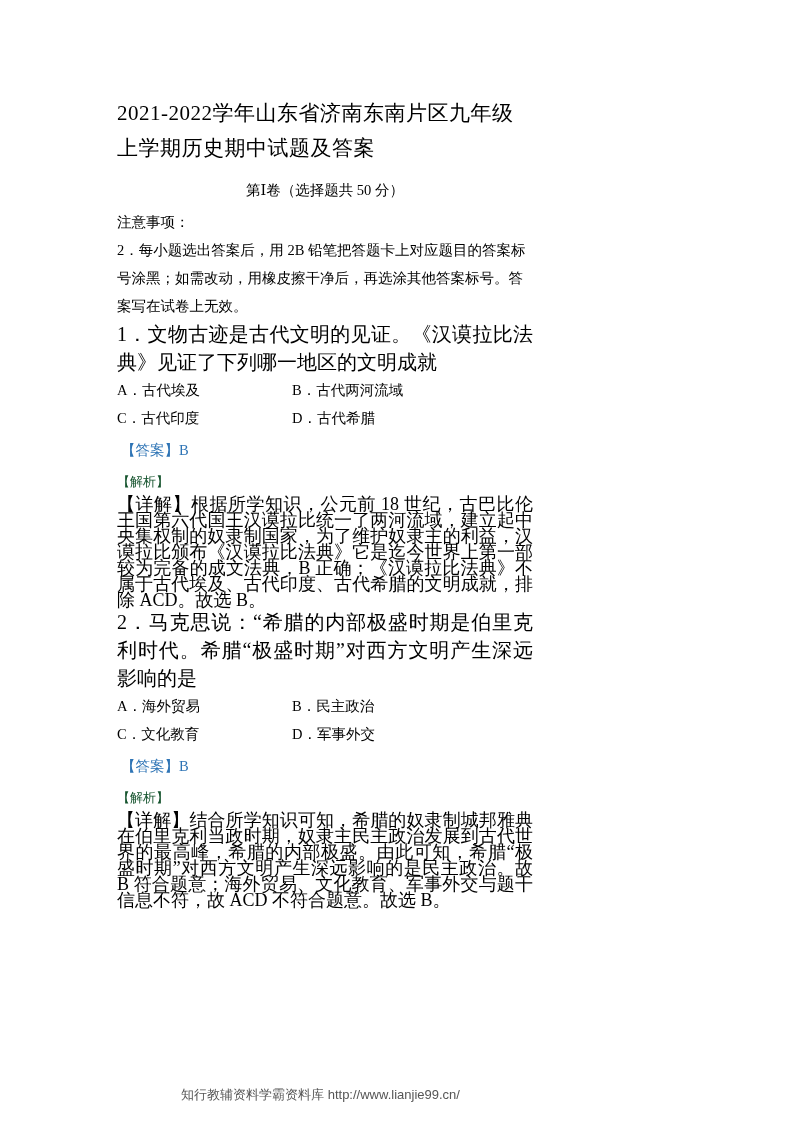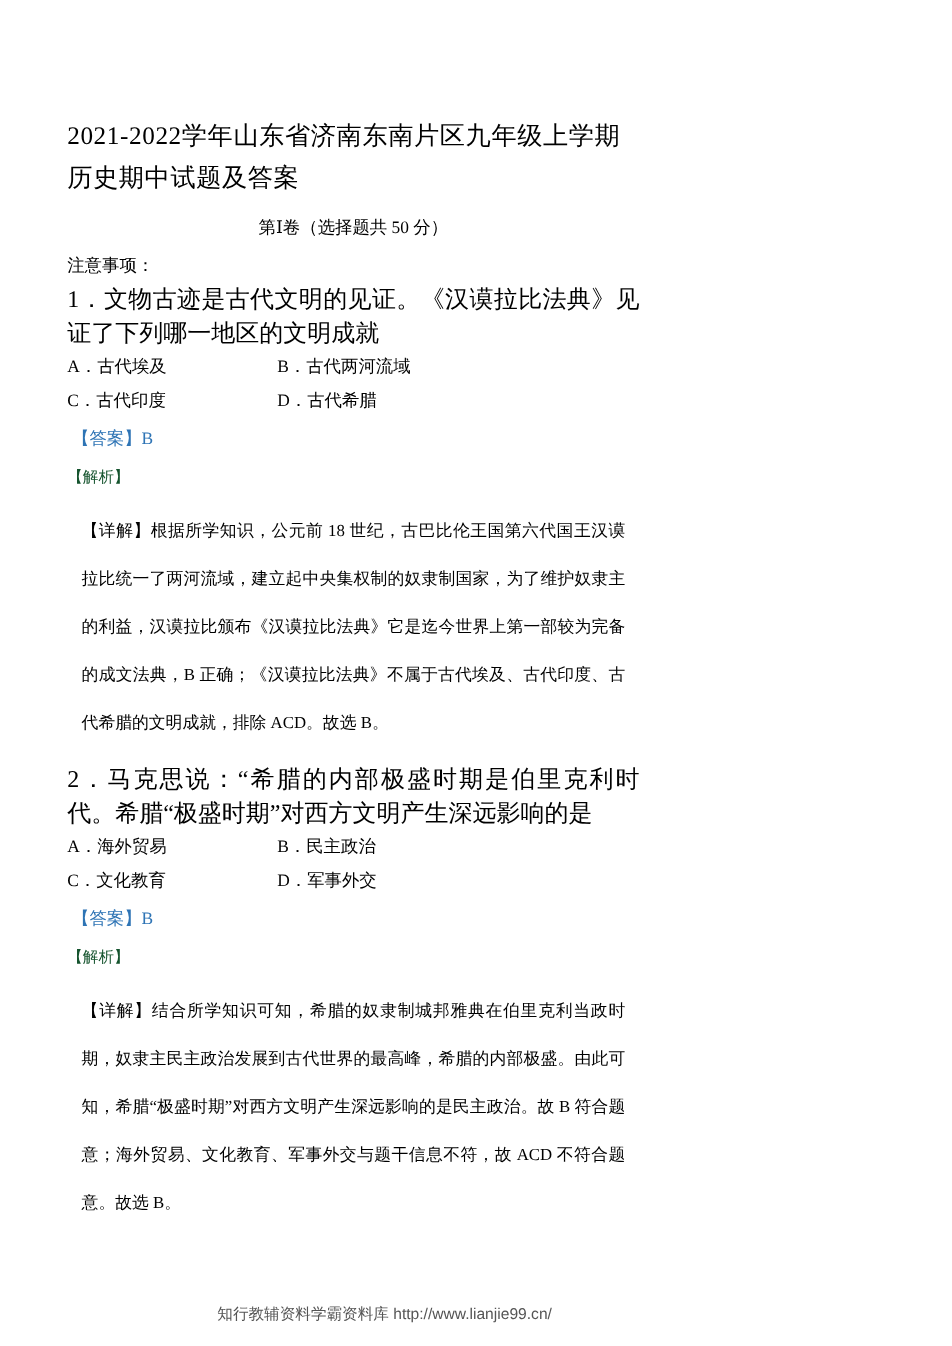--- a/index.html
+++ b/index.html
@@ -13,21 +13,21 @@
     font-family: "Liberation Serif", "DejaVu Serif", serif;
     color: #000000;
     position: relative;
     overflow: hidden;
   }
   .page {
     position: relative;
     width: 641px;
     height: 1122px;
     box-sizing: border-box;
-    padding: 96px 108px 0 56px;
+    padding: 96px 108px 0 117px;
   }
   .doc-title {
     font-size: 21px;
     line-height: 35px;
     font-weight: normal;
     margin: 0 0 4px 0;
     letter-spacing: 0.5px;
   }
   .section-head {
     text-align: center;
@@ -67,23 +67,23 @@
     line-height: 28px;
     margin: 4px;
   }
   .analysis-label {
     color: #14532d;
     font-size: 13px;
     line-height: 28px;
     margin: 0;
   }
   .explain {
-    font-size: 14px;
-    line-height: 40px;
-    margin: 12px;
+    font-size: 18px;
+    line-height: 16px;
+    margin: 0;
     text-align: justify;
     text-justify: inter-ideograph;
   }
   .footer {
     position: absolute;
     left: 0;
     right: 0;
     bottom: 18px;
     text-align: center;
     font-size: 13px;
@@ -94,20 +94,21 @@
 </head>
 <body>
 
 <div class="page">
 
   <h1 class="doc-title">2021-2022学年山东省济南东南片区九年级上学期历史期中试题及答案</h1>
 
   <div class="section-head">第Ⅰ卷（选择题共 50 分）</div>
 
   <p class="notice">注意事项：</p>
+  <p class="notice">2．每小题选出答案后，用 2B 铅笔把答题卡上对应题目的答案标号涂黑；如需改动，用橡皮擦干净后，再选涂其他答案标号。答案写在试卷上无效。</p>
 
   <p class="qline">1．文物古迹是古代文明的见证。《汉谟拉比法典》见证了下列哪一地区的文明成就</p>
   <p class="options">
     <span class="opt opt-a">A．古代埃及</span><span class="opt opt-b">B．古代两河流域</span><span class="opt opt-c">C．古代印度</span><span class="opt opt-d">D．古代希腊</span>
   </p>
   <p class="answer"><span>【答案】</span><span>B</span></p>
   <p class="analysis-label">【解析】</p>
   <p class="explain"><span>【详解】</span><span>根据所学知识，公元前 18 世纪，古巴比伦王国第六代国王汉谟拉比统一了两河流域，建立起中央集权制的奴隶制国家，为了维护奴隶主的利益，汉谟拉比颁布《汉谟拉比法典》它是迄今世界上第一部较为完备的成文法典，B 正确；《汉谟拉比法典》不属于古代埃及、古代印度、古代希腊的文明成就，排除 ACD。故选 B。</span></p>
 
   <p class="qline">2．马克思说：“希腊的内部极盛时期是伯里克利时代。希腊“极盛时期”对西方文明产生深远影响的是</p>

